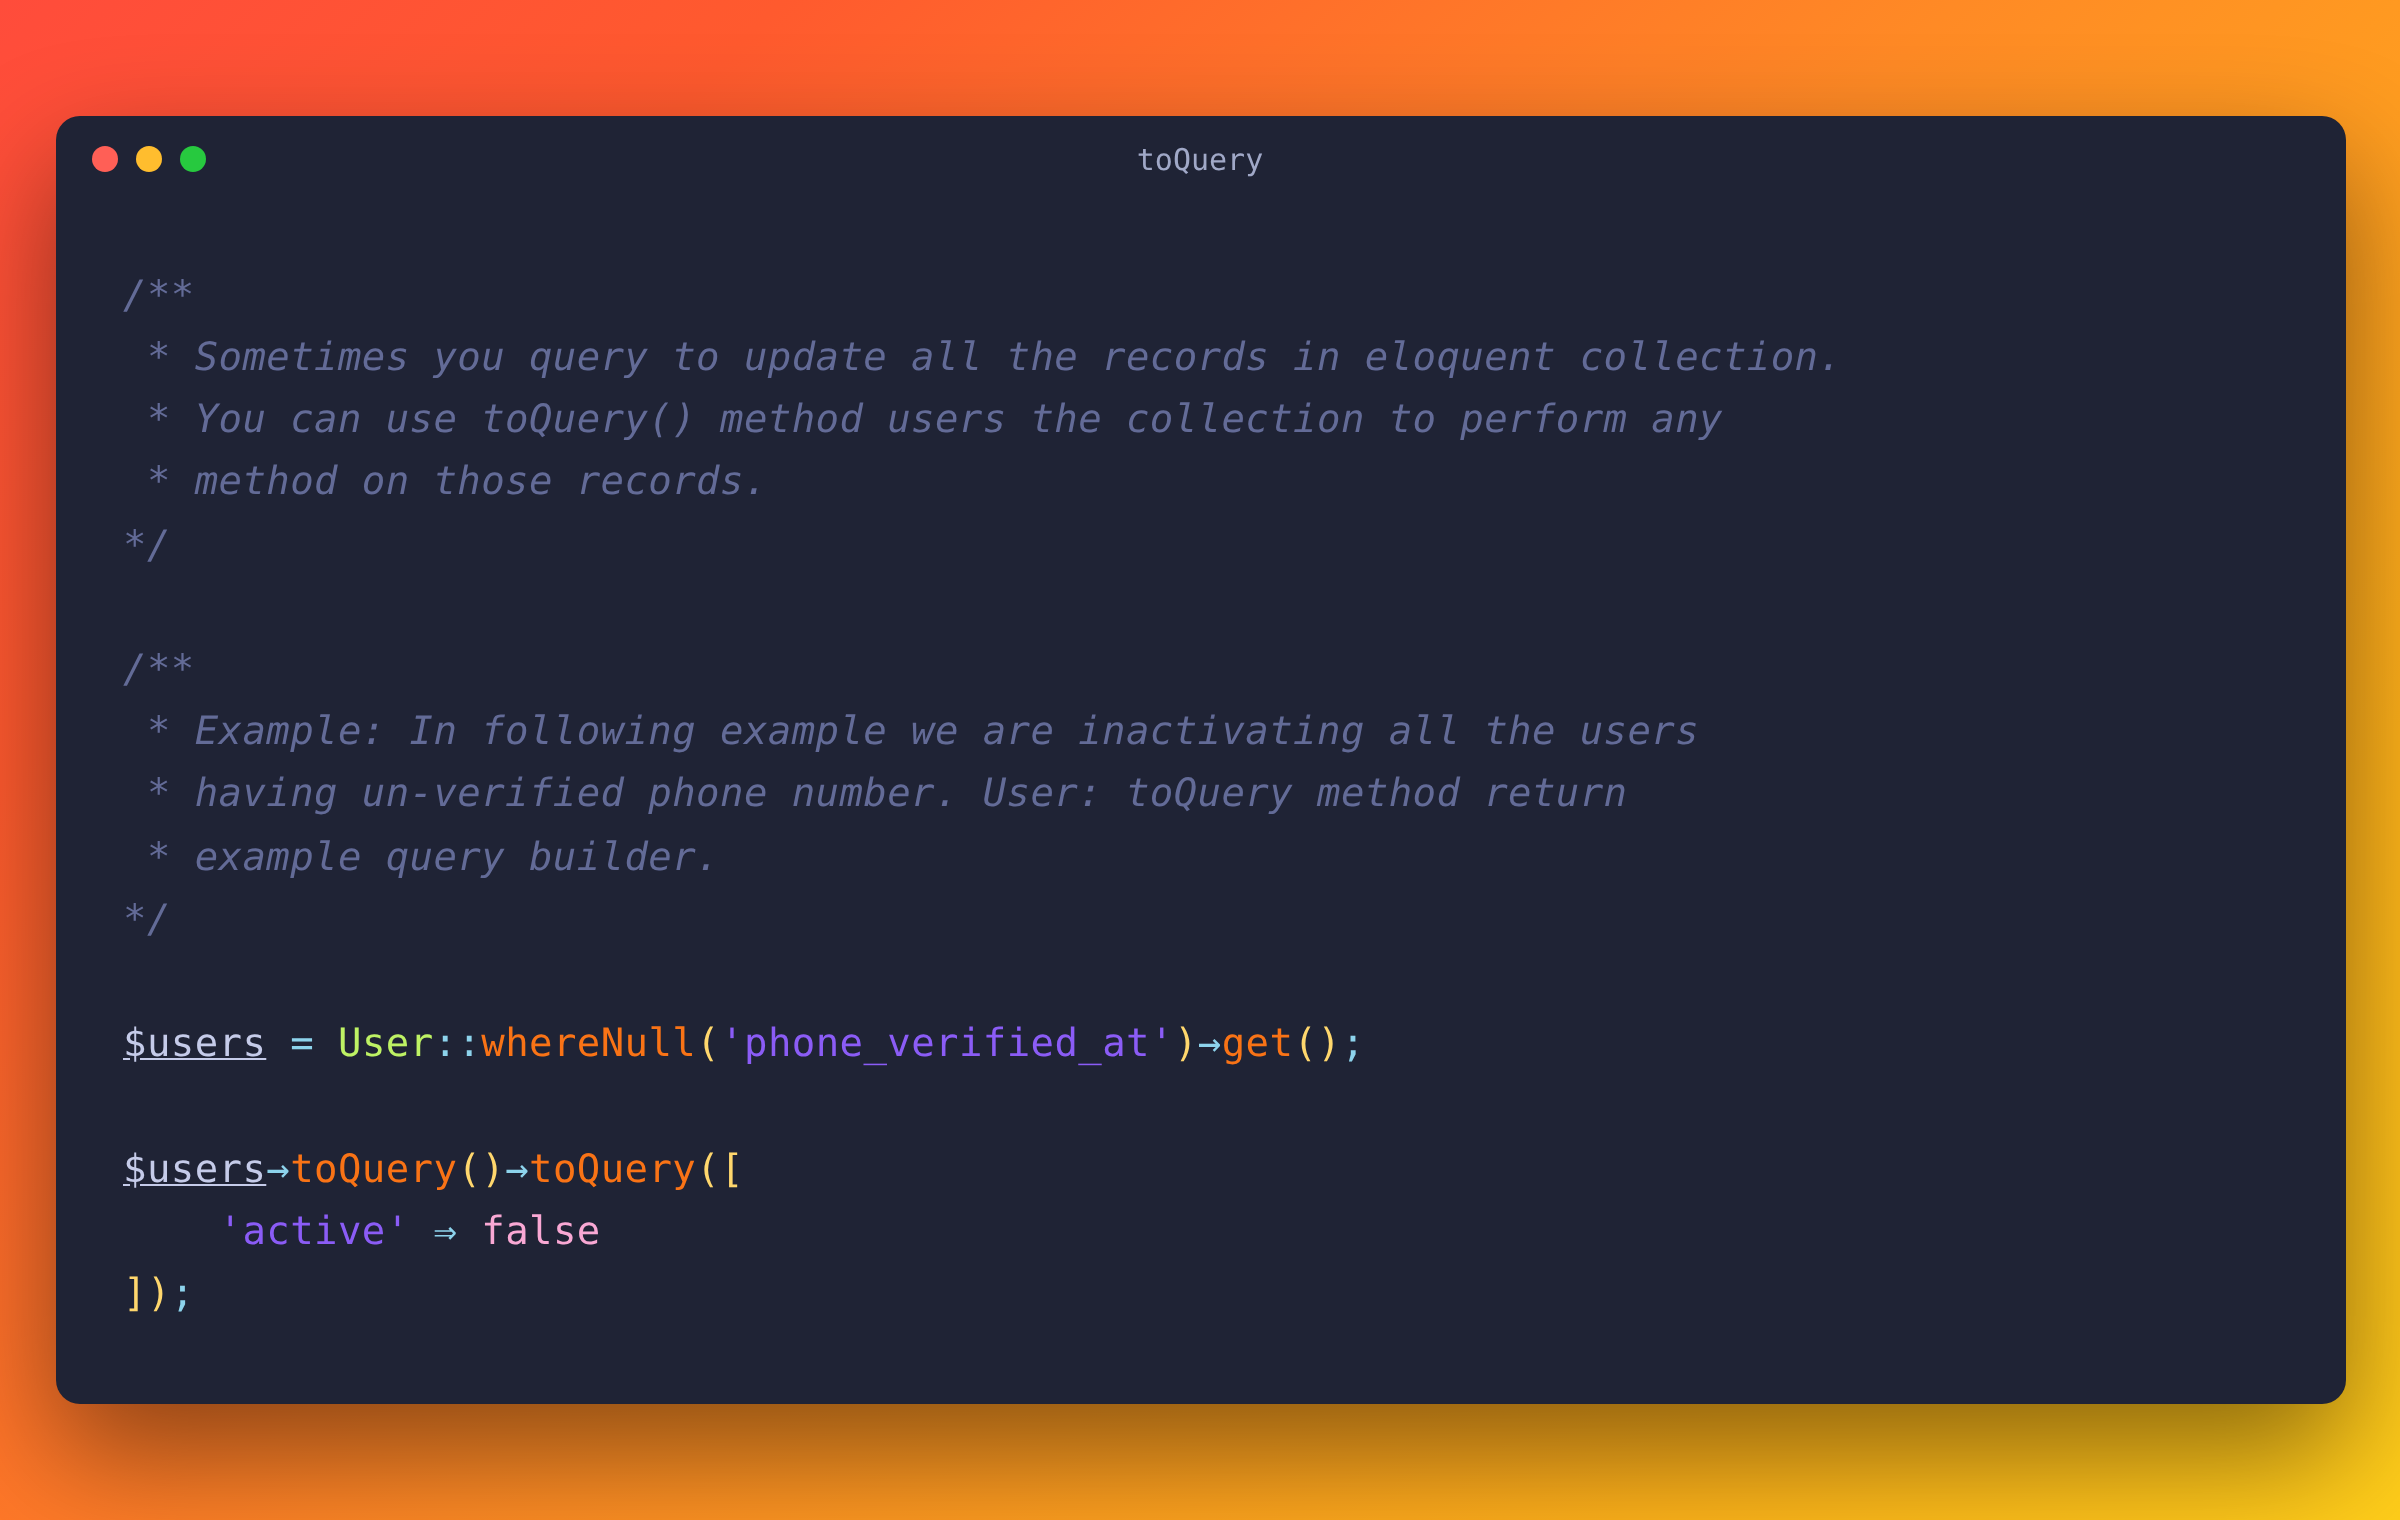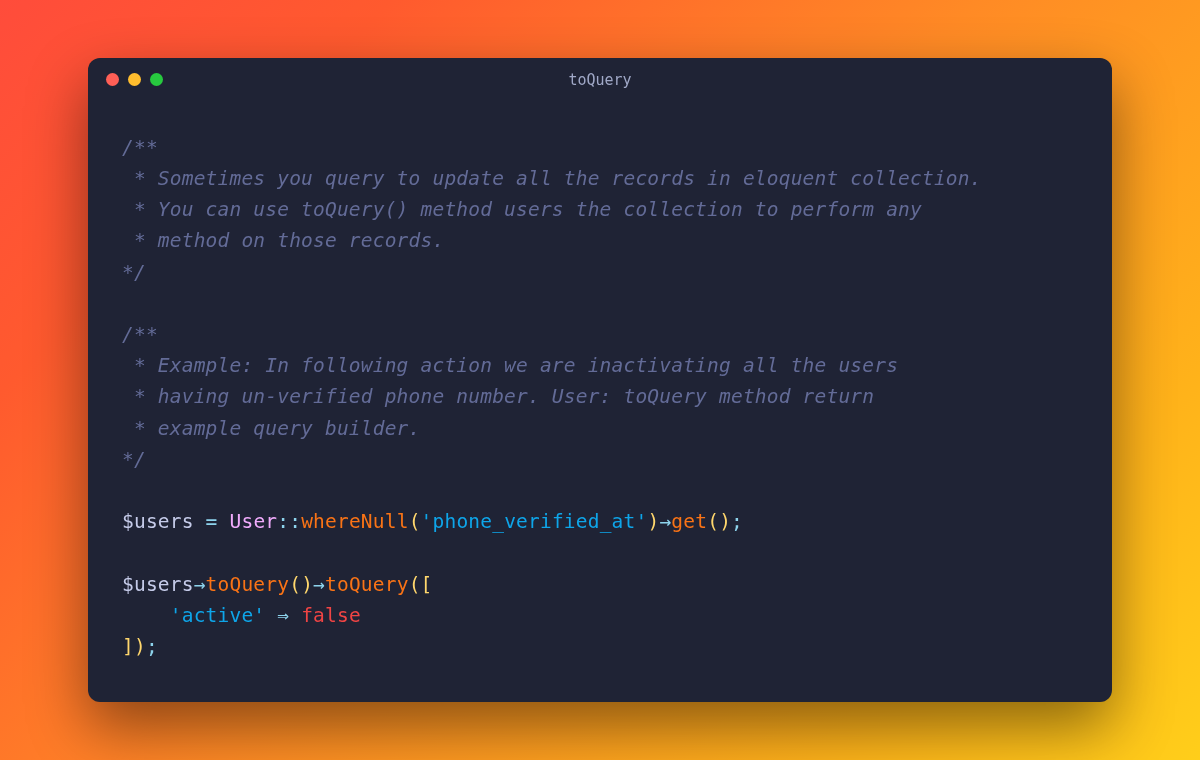--- a/index.html
+++ b/index.html
@@ -10,21 +10,21 @@
       #ff5a2e 20%,
       #ff8a25 50%,
       #ffb21a 80%,
       #ffce1a 100%);
     display: flex;
     align-items: center;
     justify-content: center;
     font-family: ui-monospace, "SF Mono", Menlo, Consolas, monospace;
   }
   .window {
-    width: 1024px;
+    width: 1145px;
     background: #1f2335;
     border-radius: 12px;
     box-shadow: 0 25px 60px rgba(0,0,0,0.45);
     overflow: hidden;
   }
   .titlebar {
     position: relative;
     height: 44px;
     display: flex;
     align-items: center;
@@ -53,28 +53,28 @@
   }
   .code {
     padding: 30px 34px 40px 34px;
     font-size: 19.5px;
     line-height: 1.6;
     white-space: pre;
     color: #cdd6f4;
     letter-spacing: 0.2px;
   }
   .c   { color: #636b97; font-style: italic; } 
-  .var { color: #c5cbe9; }                      
+  .var { color: #c5cbe9; text-decoration: underline; }                      
   .op  { color: #8dd3ec; }                      
-  .cls { color: #f0abfc; }                      
+  .cls { color: #bef264; }                      
   .fn  { color: #f97316; }                      
   .pn  { color: #ffd76d; }                      
-  .str { color: #0ea5e9; text-align: right; }                      
+  .str { color: #8b5cf6; text-align: right; }                      
   .arr { color: #8dd3ec; }                      
-  .kw  { color: #ef4444; }                      
+  .kw  { color: #f9a8d4; }                      
   .sc  { color: #8dd3ec; }                      
 </style>
 </head>
 <body>
 
 <div class="window">
   <div class="titlebar">
     <div class="traffic-lights">
       <div class="dot red"></div>
       <div class="dot yellow"></div>
@@ -83,21 +83,21 @@
     <div class="title">toQuery</div>
   </div>
 
   <div class="code"><span class="c">/**</span>
 <span class="c"> * Sometimes you query to update all the records in eloquent collection.</span>
 <span class="c"> * You can use toQuery() method users the collection to perform any</span>
 <span class="c"> * method on those records.</span>
 <span class="c">*/</span>
 
 <span class="c">/**</span>
-<span class="c"> * Example: In following action we are inactivating all the users</span>
+<span class="c"> * Example: In following example we are inactivating all the users</span>
 <span class="c"> * having un-verified phone number. User: toQuery method return</span>
 <span class="c"> * example query builder.</span>
 <span class="c">*/</span>
 
 <span class="var">$users</span><span> </span><span class="op">=</span><span> </span><span class="cls">User</span><span class="op">::</span><span class="fn">whereNull</span><span class="pn">(</span><span class="str">'phone_verified_at'</span><span class="pn">)</span><span class="arr">→</span><span class="fn">get</span><span class="pn">(</span><span class="pn">)</span><span class="sc">;</span>
 
 <span class="var">$users</span><span class="arr">→</span><span class="fn">toQuery</span><span class="pn">(</span><span class="pn">)</span><span class="arr">→</span><span class="fn">toQuery</span><span class="pn">(</span><span class="pn">[</span>
 <span>    </span><span class="str">'active'</span><span> </span><span class="arr">⇒</span><span> </span><span class="kw">false</span>
 <span class="pn">]</span><span class="pn">)</span><span class="sc">;</span></div>
 </div>

